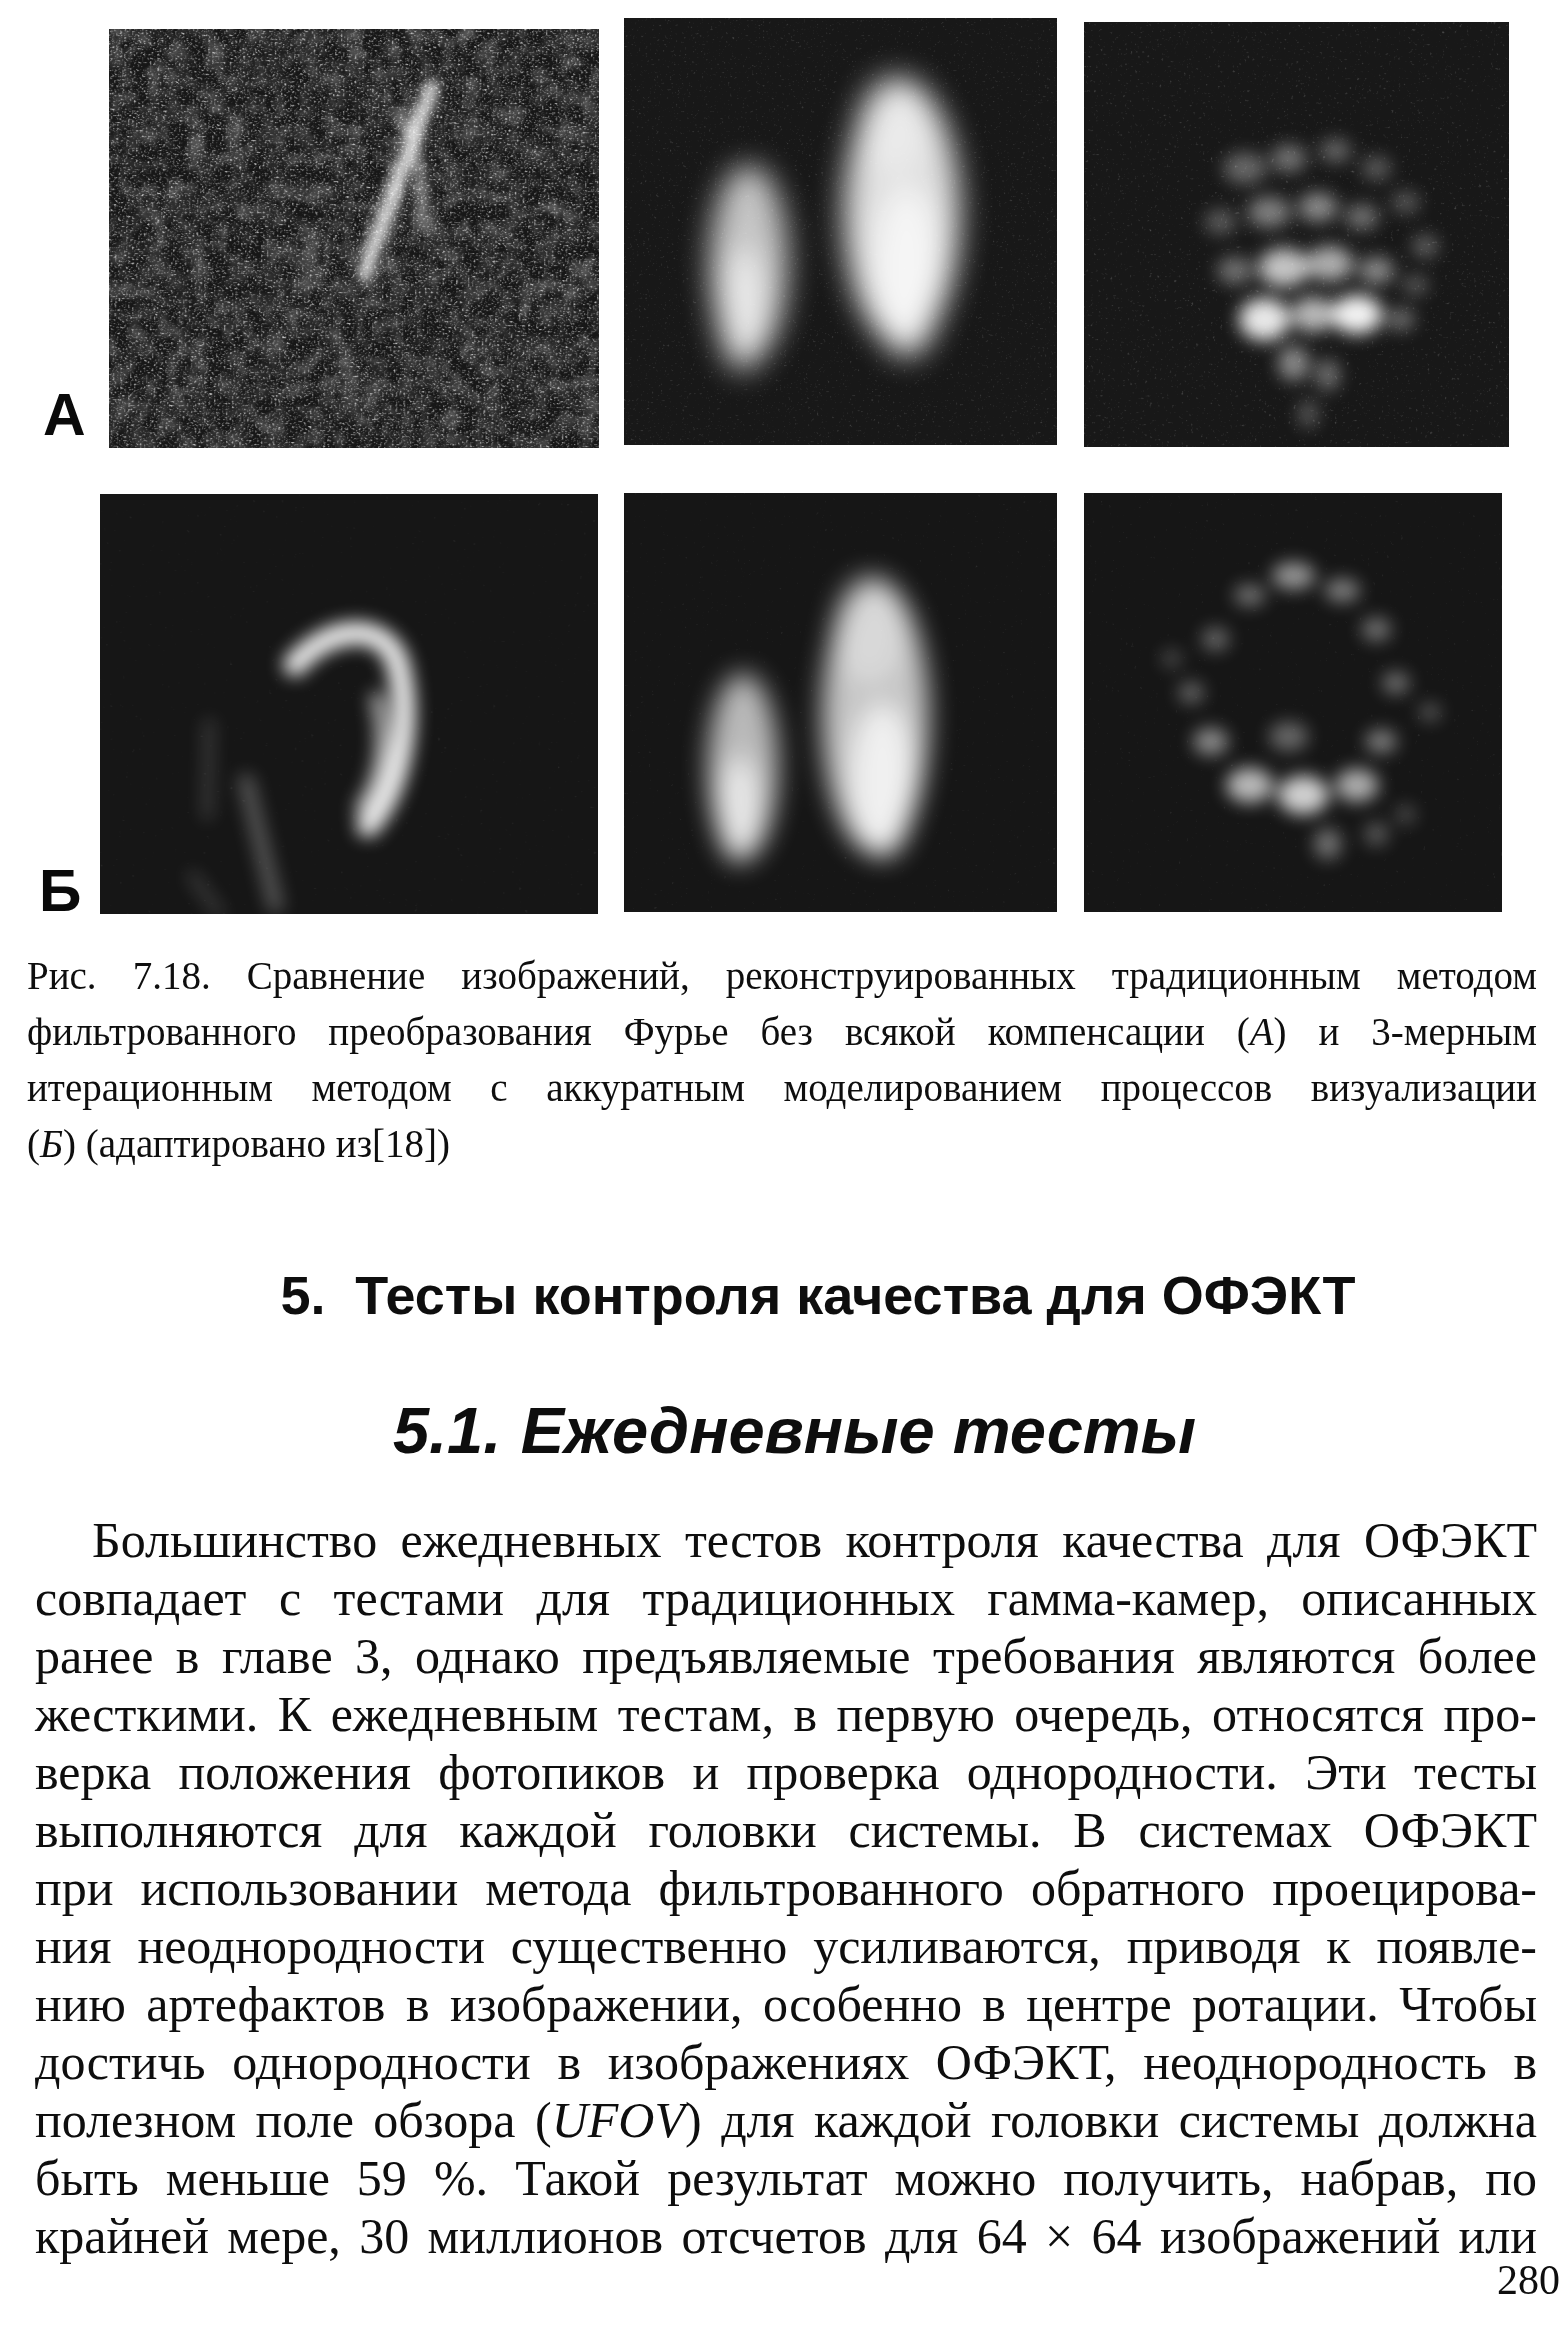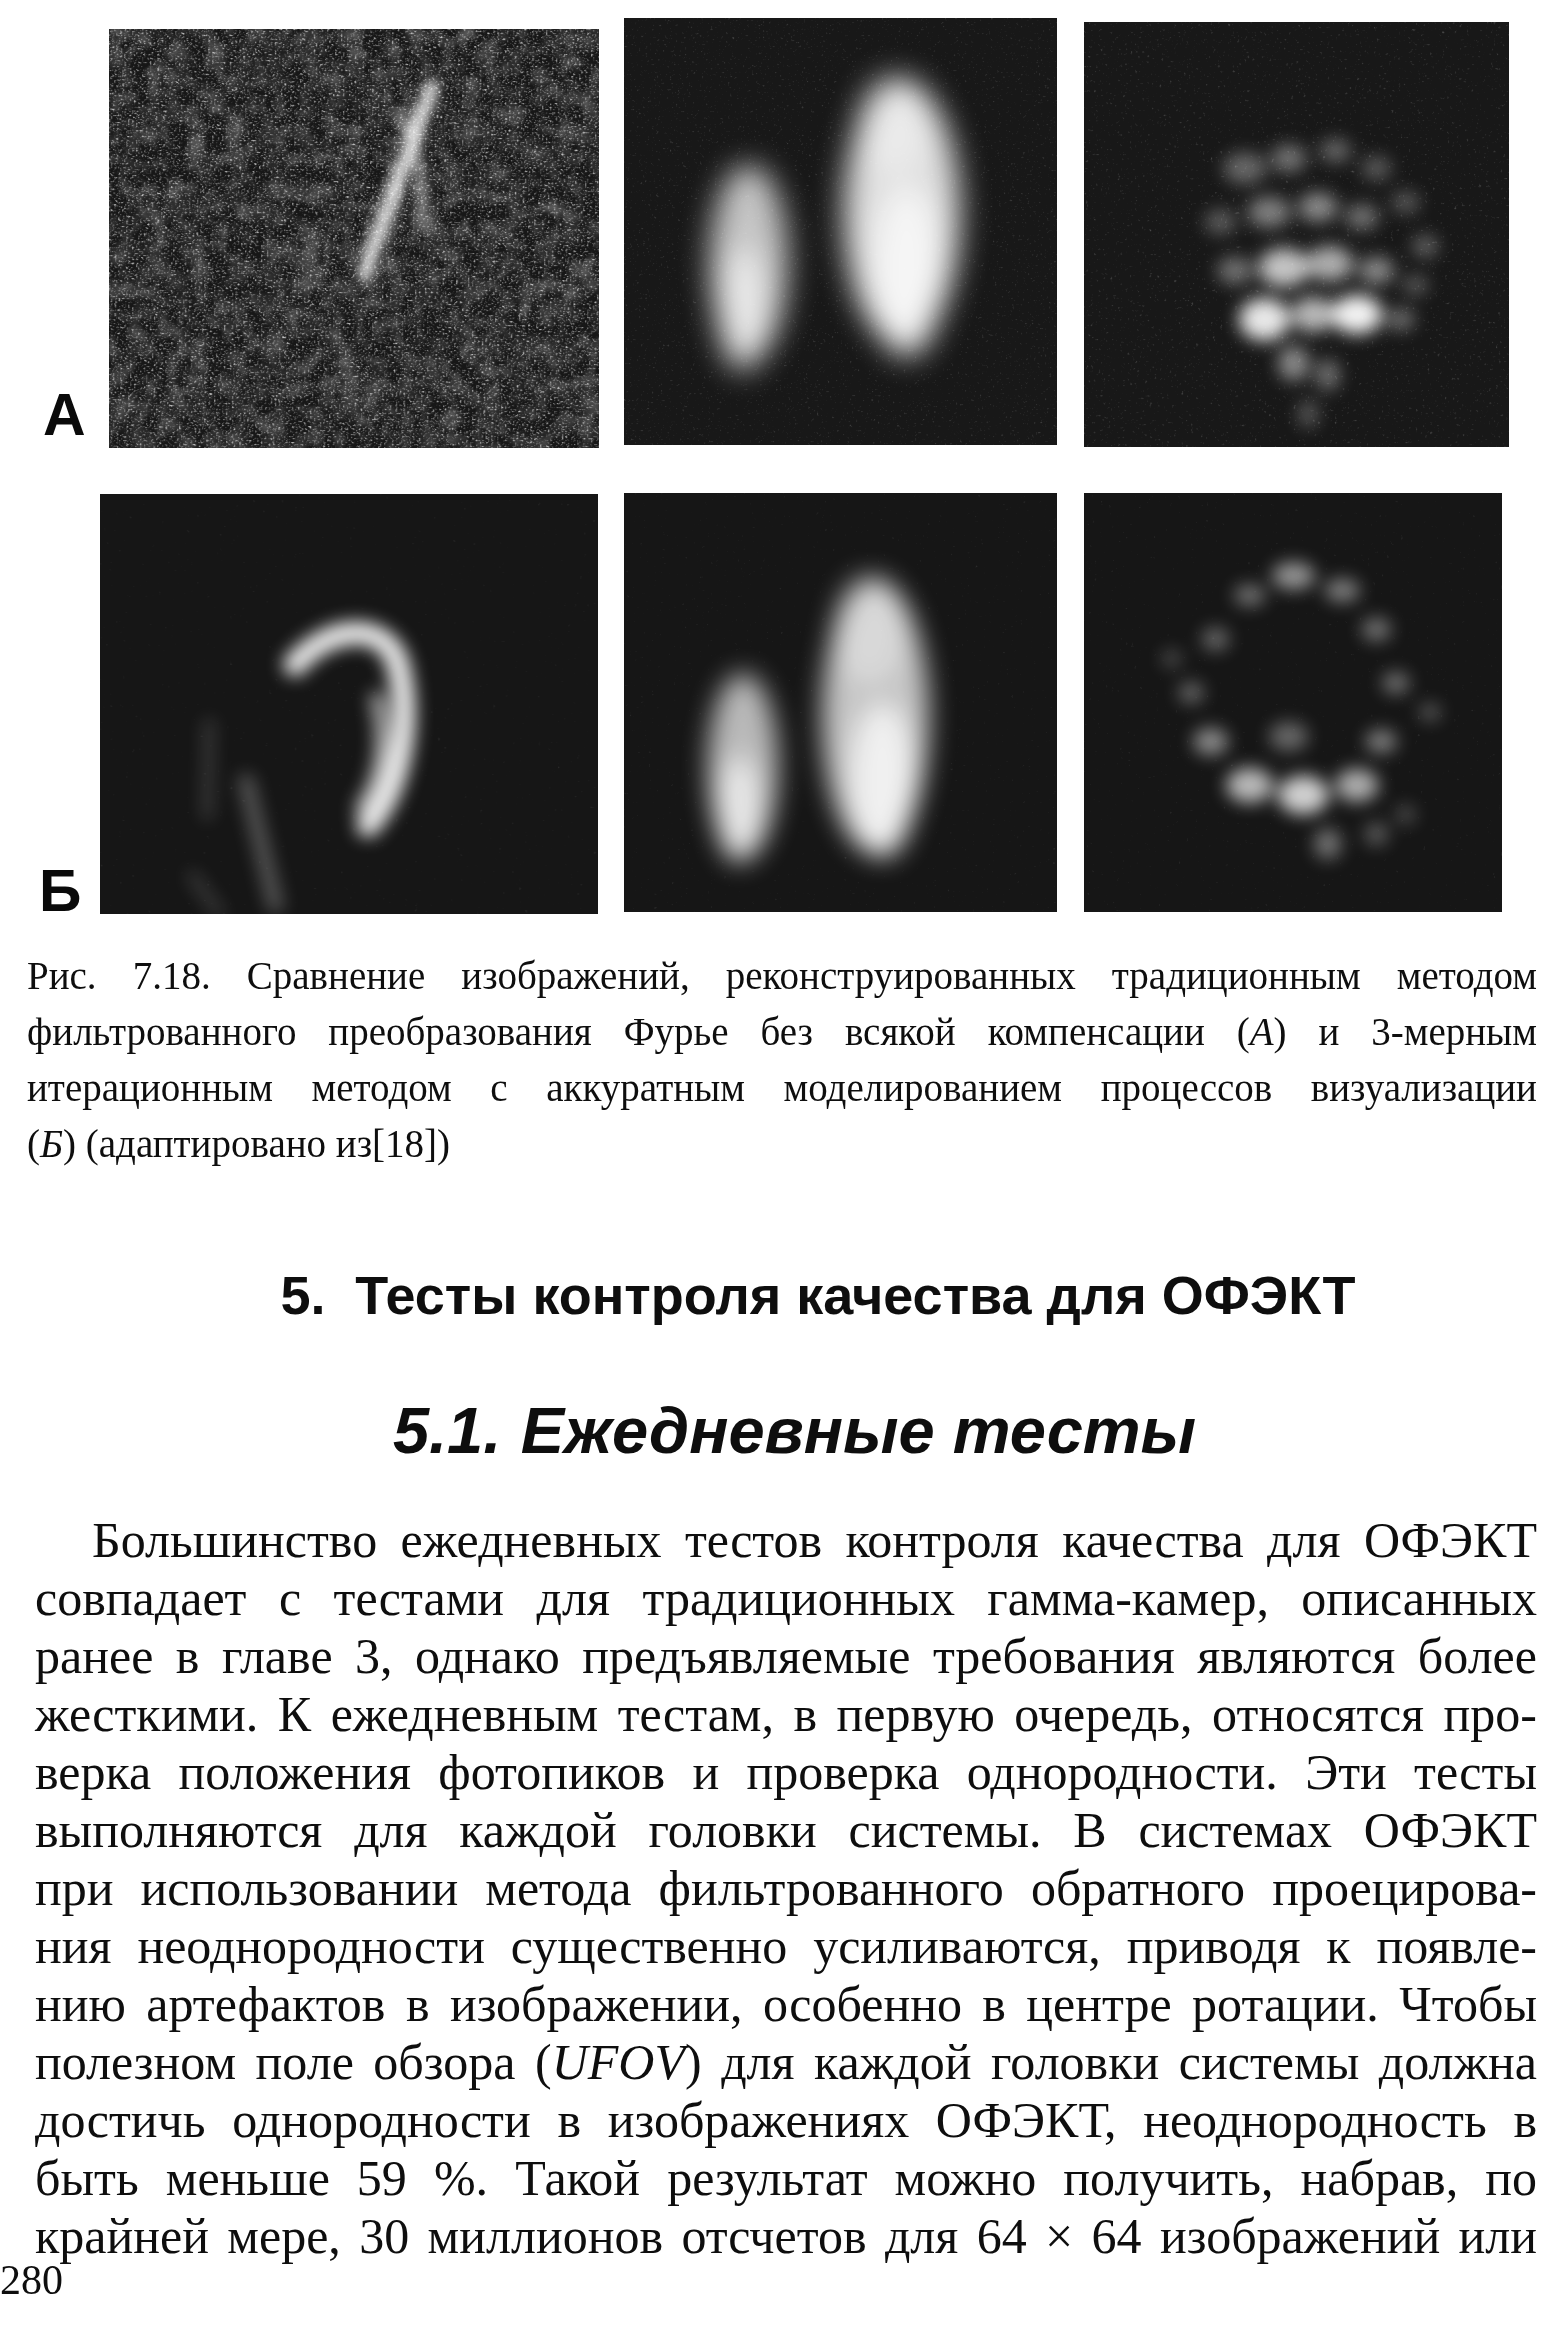--- a/index.html
+++ b/index.html
@@ -37,21 +37,21 @@
   .h2{
     position:absolute;left:0;top:1395px;width:1560px;text-align:center;text-indent:29px;
     font-family:"Liberation Sans","DejaVu Sans",sans-serif;font-weight:700;font-style:italic;font-size:65px;line-height:1.1;
   }
   .h2 .num{margin-right:0.30em;}
   
   .body-text{position:absolute;left:35px;top:1511px;width:1502px;font-size:50px;line-height:58px;}
   .b-line{width:100%;}
   .indent{text-indent:57px;}
   
-  .page-number{position:absolute;left:0;top:2256px;width:1560px;text-align:left;font-size:42px;}
+  .page-number{position:absolute;left:0;top:2256px;width:1560px;text-align:right;font-size:42px;}
 </style>
 </head>
 <body>
 
 <div class="page">
 
   <div class="panel panel-a1">
     <svg viewBox="0 0 502 430" preserveAspectRatio="none">
       <defs>
         <filter id="bl-a1" x="-30%" y="-30%" width="160%" height="160%">
@@ -240,22 +240,22 @@
   <div class="body-text">
     <div class="b-line just indent"><span>Большинство ежедневных тестов контроля качества для ОФЭКТ</span><span class="it"></span><span></span></div>
     <div class="b-line just"><span>совпадает с тестами для традиционных гамма-камер, описанных</span><span class="it"></span><span></span></div>
     <div class="b-line just"><span>ранее в главе 3, однако предъявляемые требования являются более</span><span class="it"></span><span></span></div>
     <div class="b-line just"><span>жесткими. К ежедневным тестам, в первую очередь, относятся про-</span><span class="it"></span><span></span></div>
     <div class="b-line just"><span>верка положения фотопиков и проверка однородности. Эти тесты</span><span class="it"></span><span></span></div>
     <div class="b-line just"><span>выполняются для каждой головки системы. В системах ОФЭКТ</span><span class="it"></span><span></span></div>
     <div class="b-line just"><span>при использовании метода фильтрованного обратного проецирова-</span><span class="it"></span><span></span></div>
     <div class="b-line just"><span>ния неоднородности существенно усиливаются, приводя к появле-</span><span class="it"></span><span></span></div>
     <div class="b-line just"><span>нию артефактов в изображении, особенно в центре ротации. Чтобы</span><span class="it"></span><span></span></div>
+    <div class="b-line just"><span>достичь однородности в изображениях ОФЭКТ, неоднородность в</span><span class="it"></span><span></span></div>
     <div class="b-line just"><span>полезном поле обзора (</span><span class="it">UFOV</span><span>) для каждой головки системы должна</span></div>
-    <div class="b-line just"><span>достичь однородности в изображениях ОФЭКТ, неоднородность в</span><span class="it"></span><span></span></div>
     <div class="b-line just"><span>быть меньше 59 %. Такой результат можно получить, набрав, по</span><span class="it"></span><span></span></div>
     <div class="b-line just"><span>крайней мере, 30 миллионов отсчетов для 64 × 64 изображений или</span><span class="it"></span><span></span></div>
   </div>
 
   <div class="page-number">280</div>
 
 </div>
 
 
 </body></html>

